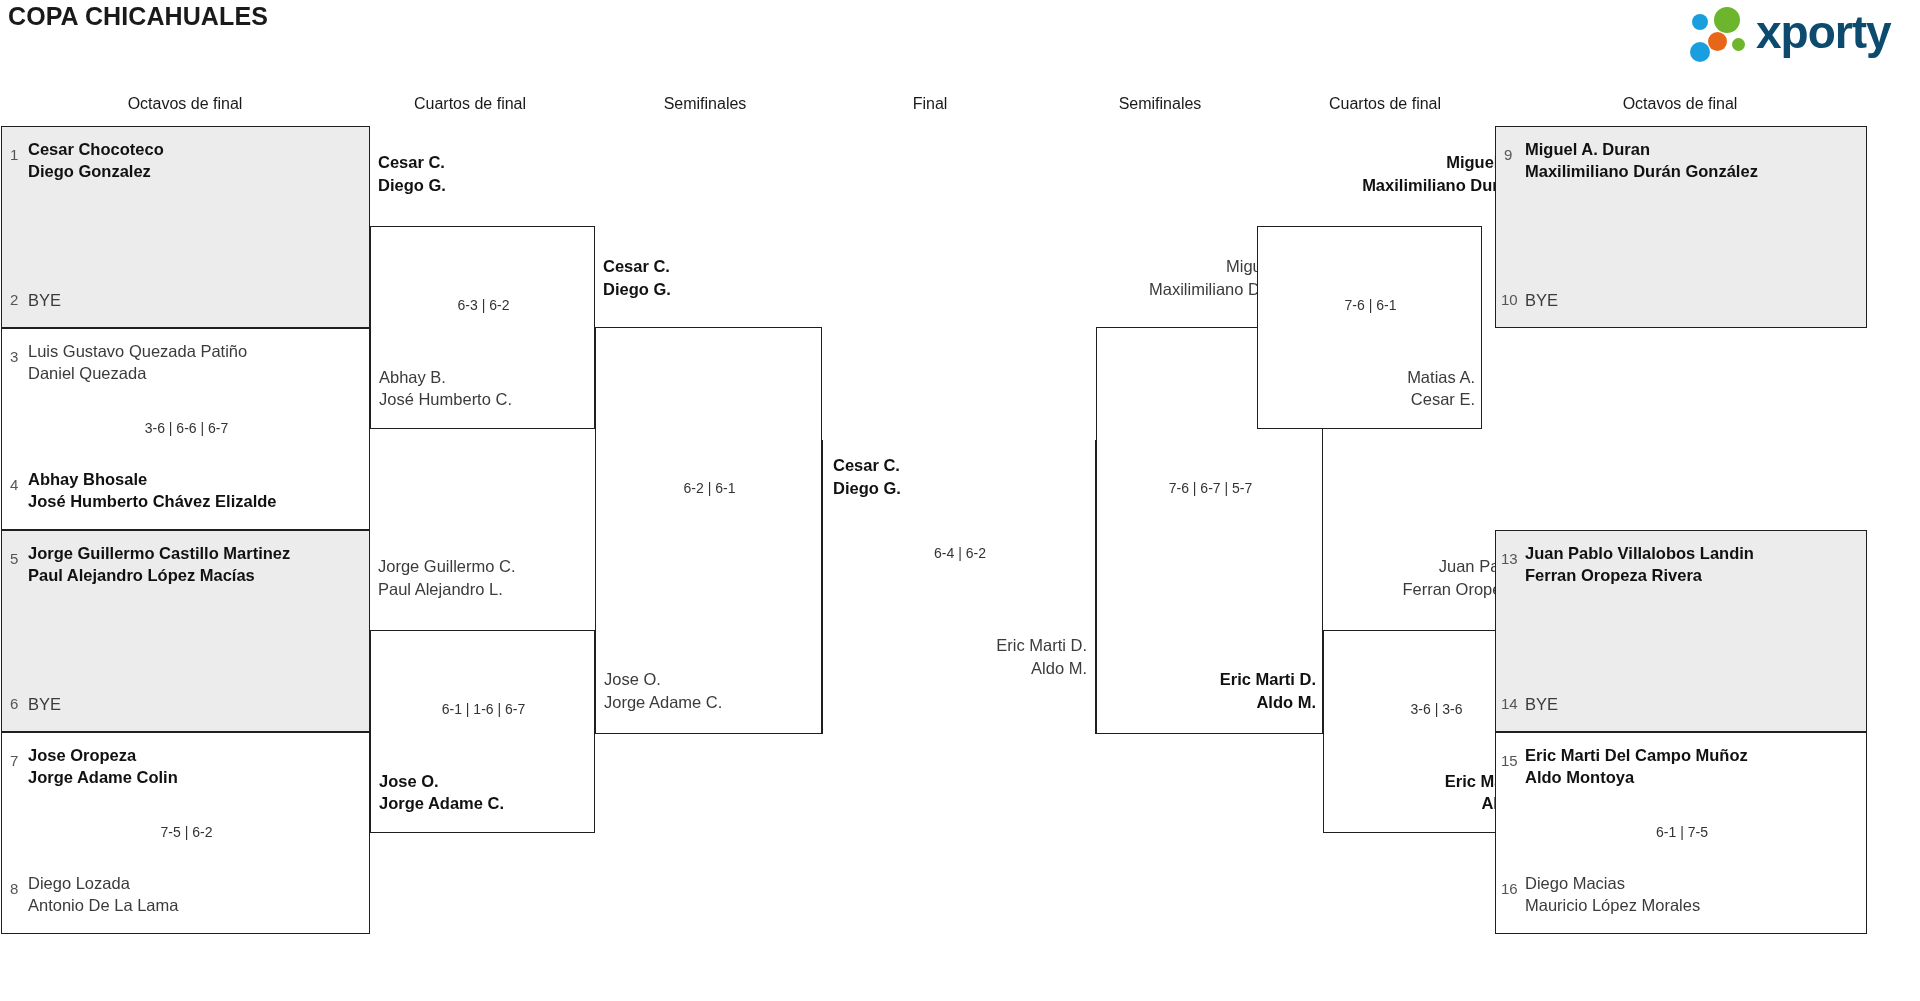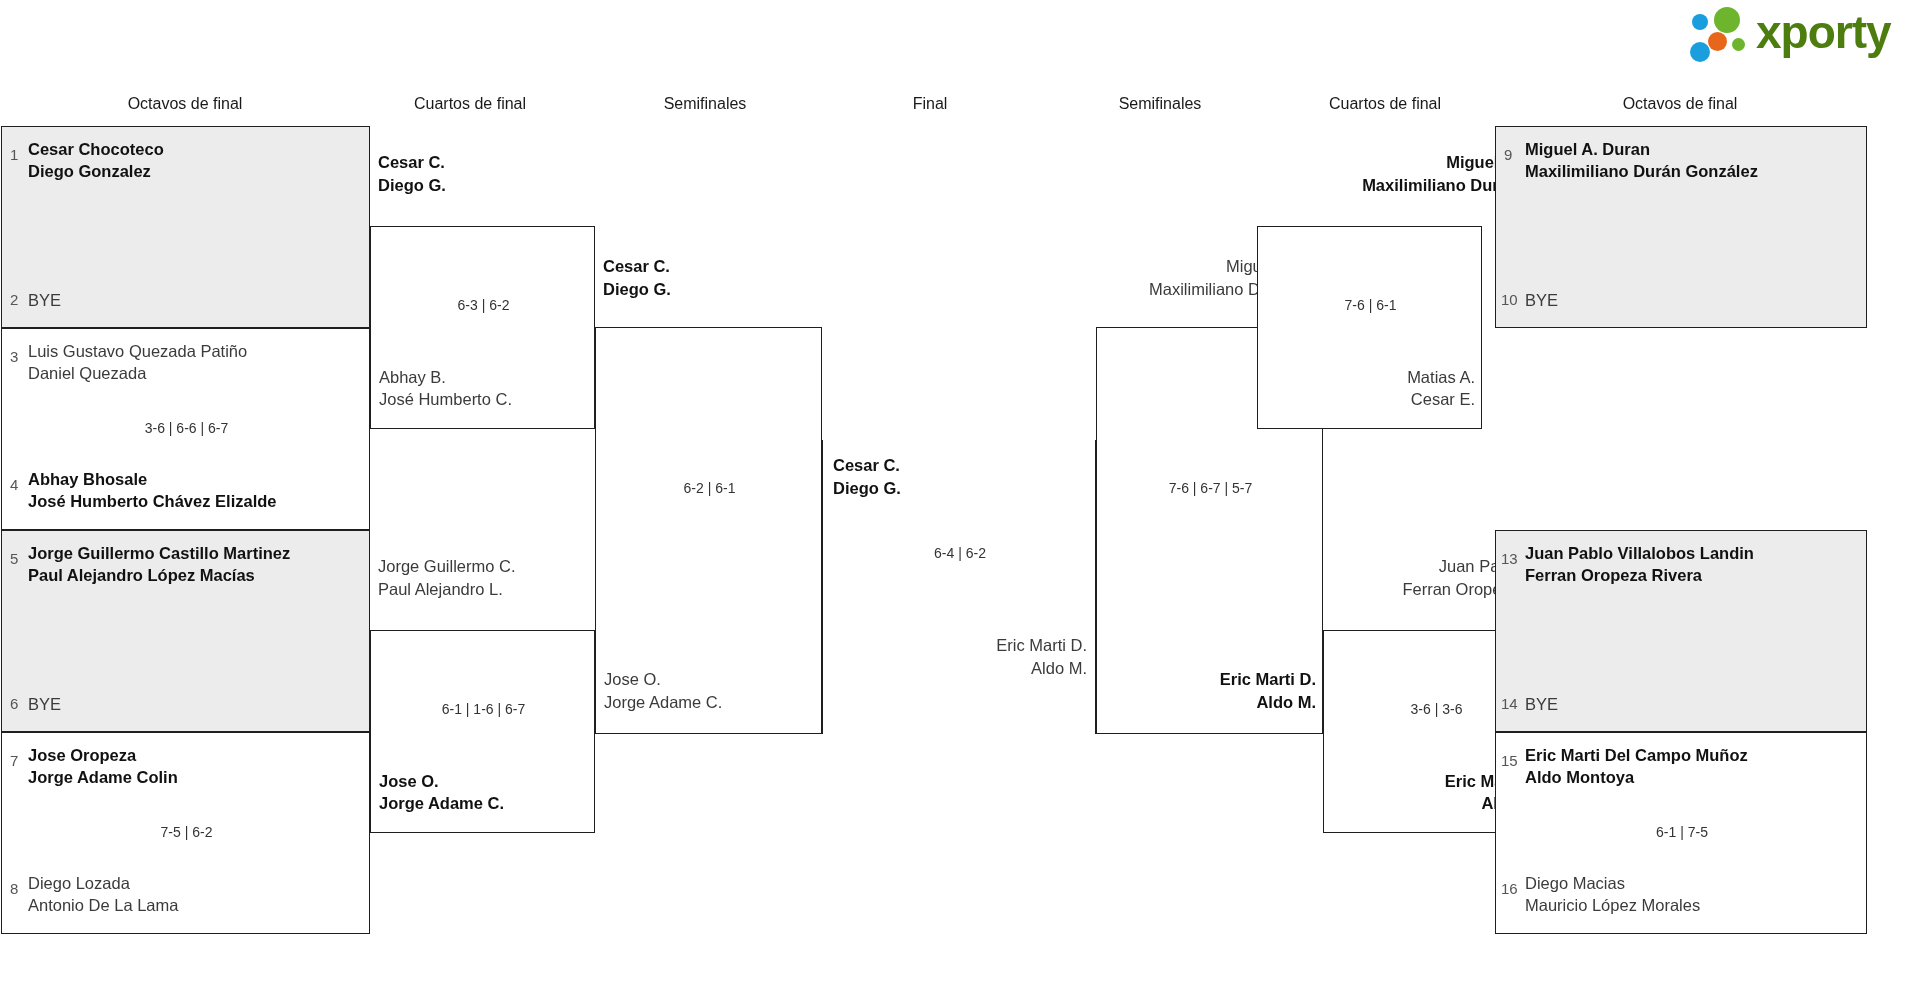--- a/index.html
+++ b/index.html
@@ -129,29 +129,30 @@
   .connector {
     position: absolute;
     background: #1f1f1f;
   }
 </style>
 </head>
 <body>
 
 <div class="header">
   <div class="title-block">
+    <div class="title-line1">COPA CHICAHUALES</div>
   </div>
 
   <div class="logo">
     <span class="dot" style="left:2px; top:8px; width:16px; height:16px; background:#1a9ede;"></span>
     <span class="dot" style="left:24px; top:1px; width:26px; height:26px; background:#6cb52d;"></span>
     <span class="dot" style="left:18px; top:26px; width:19px; height:19px; background:#e8661a;"></span>
     <span class="dot" style="left:42px; top:32px; width:13px; height:13px; background:#6cb52d;"></span>
     <span class="dot" style="left:0px; top:36px; width:20px; height:20px; background:#1a9ede;"></span>
-    <span class="logo-text" style="color:#4d7c0f;text-align:center;">xporty</span>
+    <span class="logo-text" style="color:#0c4a6e;text-align:center;">xporty</span>
   </div>
 </div>
 
 <div class="round-headers">
   <div class="round-header" style="left:60px;  width:250px;">Octavos de final</div>
   <div class="round-header" style="left:355px; width:230px;">Cuartos de final</div>
   <div class="round-header" style="left:595px; width:220px;">Semifinales</div>
   <div class="round-header" style="left:830px; width:200px;">Final</div>
   <div class="round-header" style="left:1050px;width:220px;">Semifinales</div>
   <div class="round-header" style="left:1270px;width:230px;">Cuartos de final</div>

